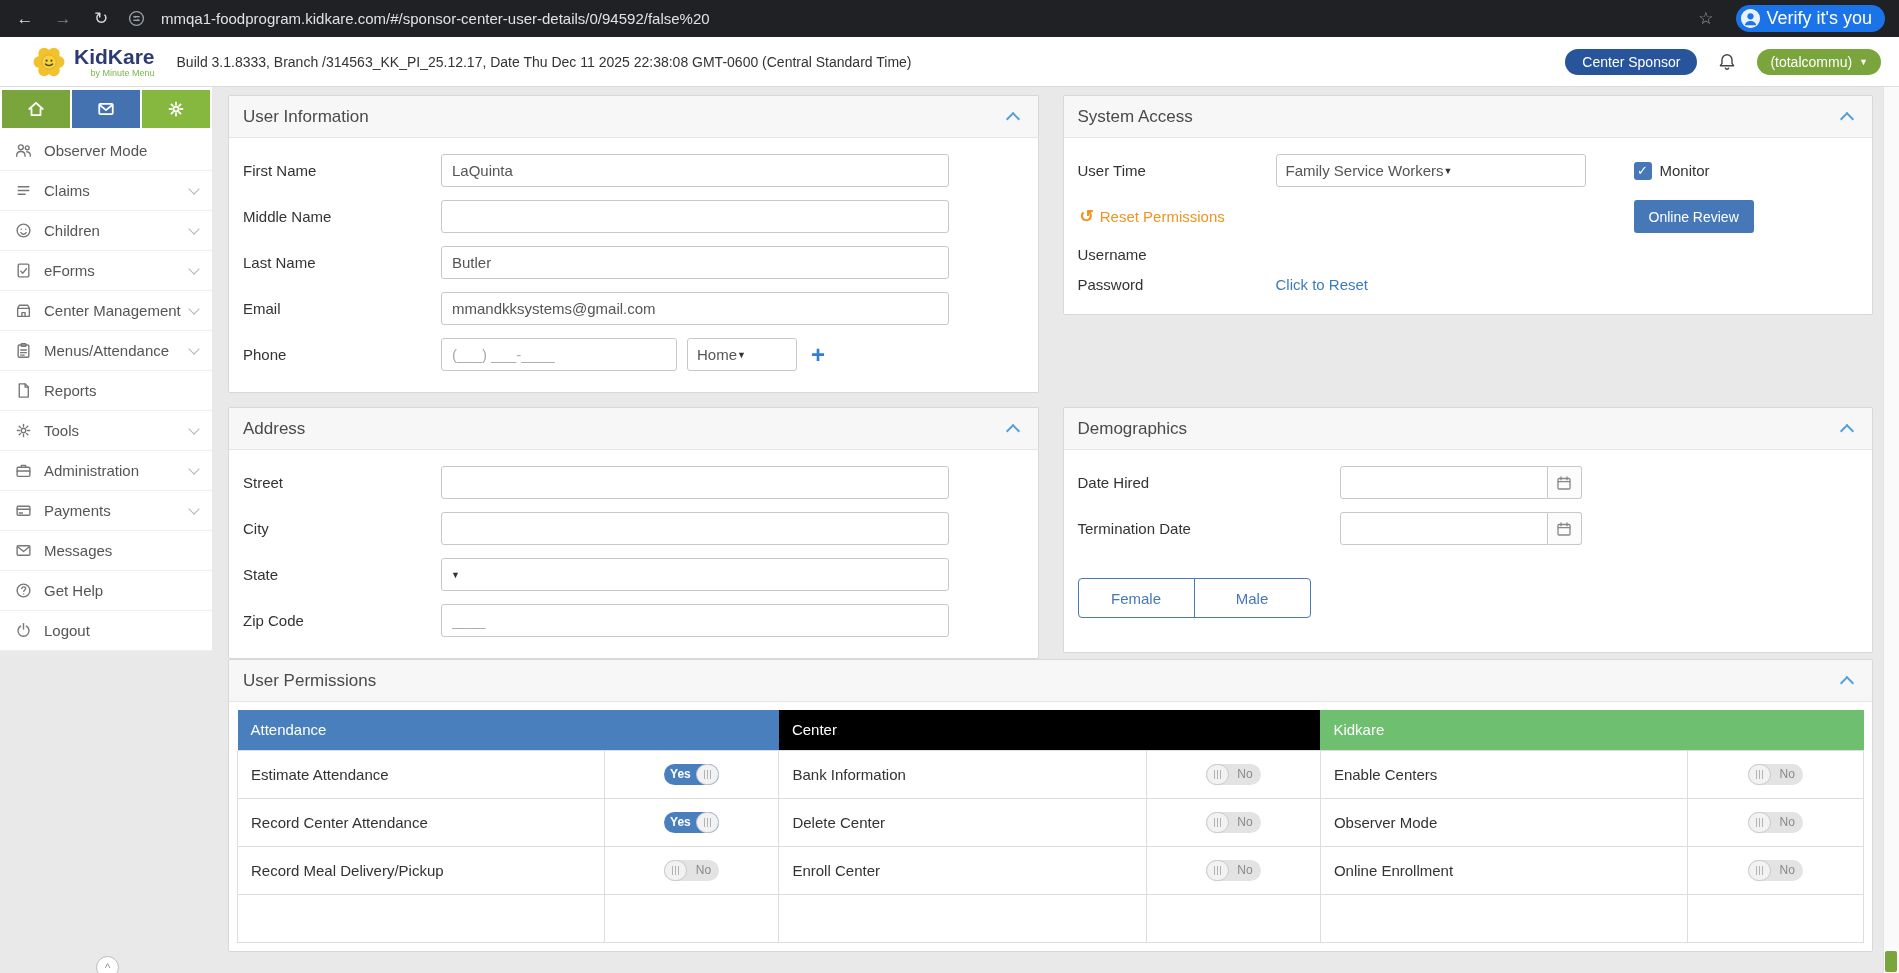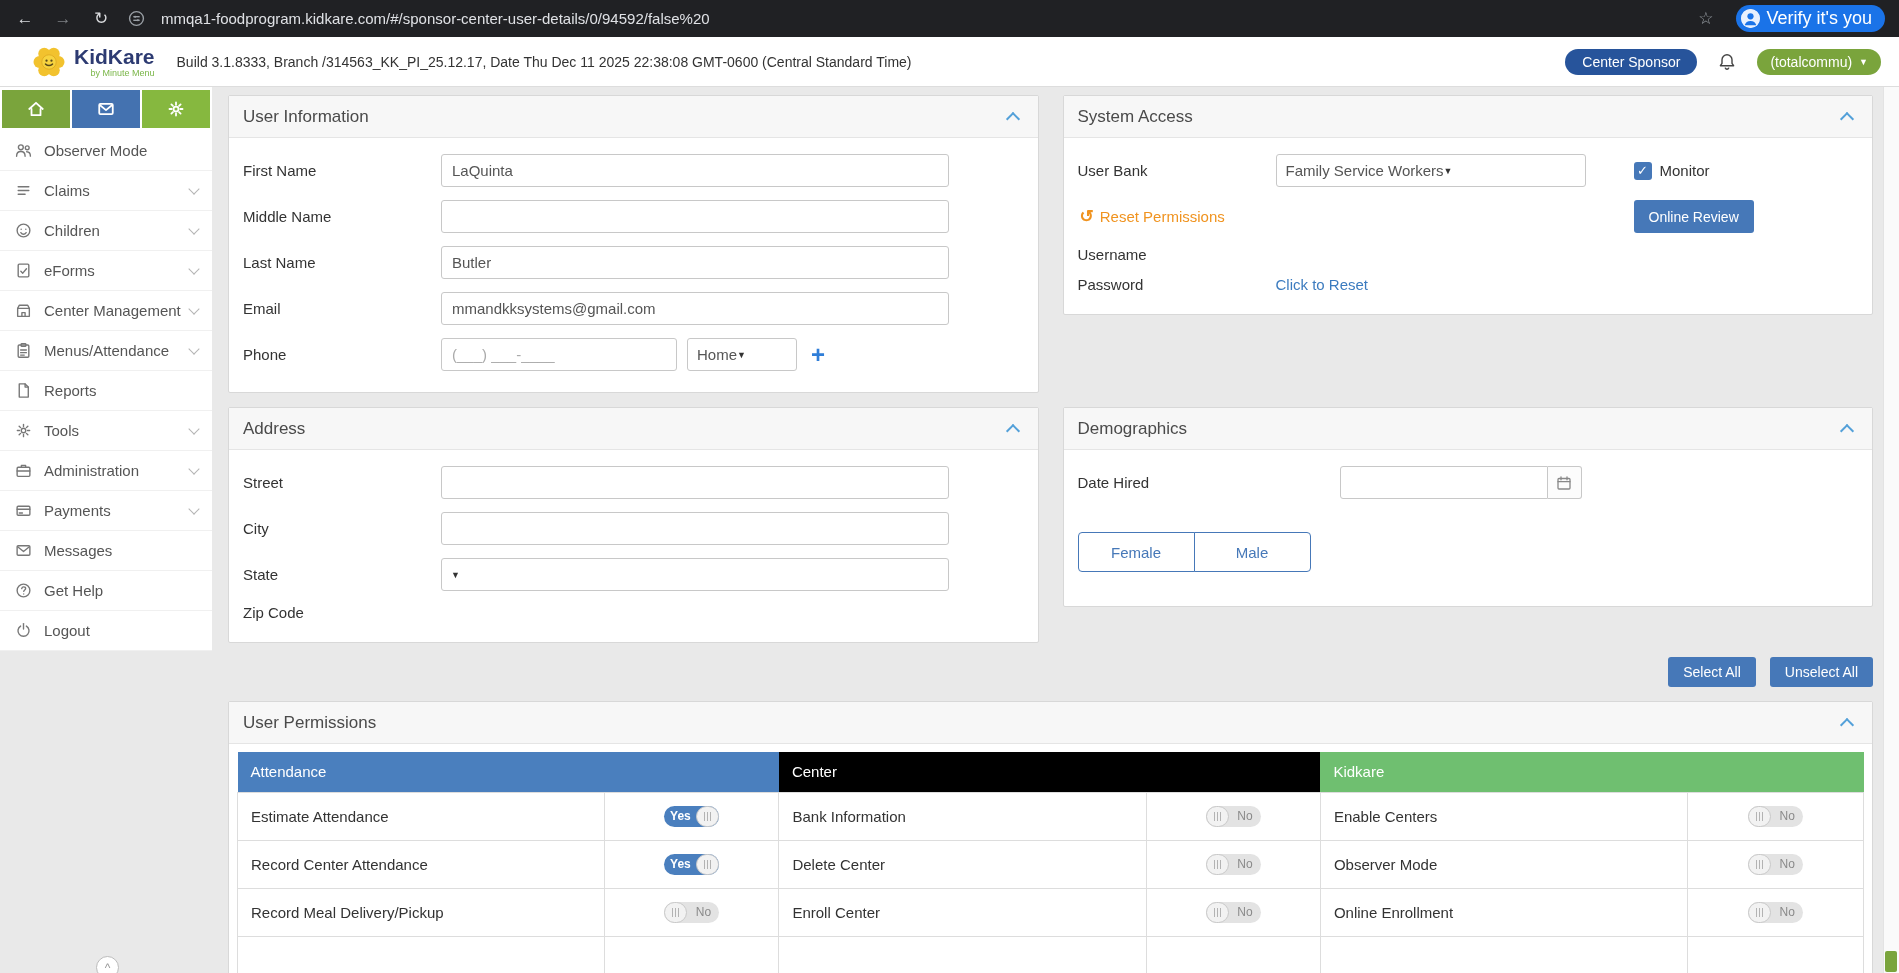--- a/index.html
+++ b/index.html
@@ -374,21 +374,21 @@
     <section class="panel">
       <div class="panel-header">
         <span class="panel-title">System Access</span>
         <span class="collapse-btn">
             <span class="chev-up"></span>
           </span>
       </div>
       <div class="panel-body">
         <div class="form-row">
           <div class="sa-main">
-            <label class="f-label">User Bank</label>
+            <label class="f-label">User Time</label>
             <div class="select w-mid">
               <span>Family Service Workers</span>
               <span class="sel-caret">▼</span>
             </div>
           </div>
           <div class="sa-right">
             <span class="checkbox">✓</span>
             <span class="cb-label">Monitor</span>
           </div>
         </div>
@@ -431,20 +431,21 @@
         </div>
         <div class="form-row">
           <label class="f-label">State</label>
           <div class="select w-full">
             <span></span>
             <span class="sel-caret">▼</span>
           </div>
         </div>
         <div class="form-row">
           <label class="f-label">Zip Code</label>
+          <input class="f-input" placeholder="____" style="">
         </div>
       </div>
     </section>
 
     <section class="panel">
       <div class="panel-header">
         <span class="panel-title">Demographics</span>
         <span class="collapse-btn">
             <span class="chev-up"></span>
           </span>
@@ -455,32 +456,40 @@
           <div class="input-group">
             <input class="f-input w-date" style="">
             <span class="addon">
               <svg width="16" height="16" viewBox="0 0 16 16" fill="none" stroke="#888" stroke-width="1.3" stroke-linecap="round">
                   <rect x="2" y="3.5" width="12" height="10.5" rx="1"></rect>
                   <path d="M2 6.7h12M5 1.8v3M11 1.8v3"></path>
                 </svg>
             </span>
           </div>
         </div>
+        <div class="form-row">
+          <label class="d-label">Termination Date</label>
+          <div class="input-group">
+            <input class="f-input w-date" style="">
+            <span class="addon">
+              <svg width="16" height="16" viewBox="0 0 16 16" fill="none" stroke="#888" stroke-width="1.3" stroke-linecap="round">
+                  <rect x="2" y="3.5" width="12" height="10.5" rx="1"></rect>
+                  <path d="M2 6.7h12M5 1.8v3M11 1.8v3"></path>
+                </svg>
+            </span>
+          </div>
+        </div>
         <div class="gender">
           <button class="g-btn first">Female</button>
           <button class="g-btn last">Male</button>
         </div>
       </div>
     </section>
   </div>
 
-  <div class="select-row">
-    <button class="btn-blue">Select All</button>
-    <button class="btn-blue">Unselect All</button>
-  </div>
 
   <section class="panel">
     <div class="panel-header">
       <span class="panel-title">User Permissions</span>
       <span class="collapse-btn">
           <span class="chev-up"></span>
         </span>
     </div>
     <div class="perm-body">
       <table class="perm-table">

